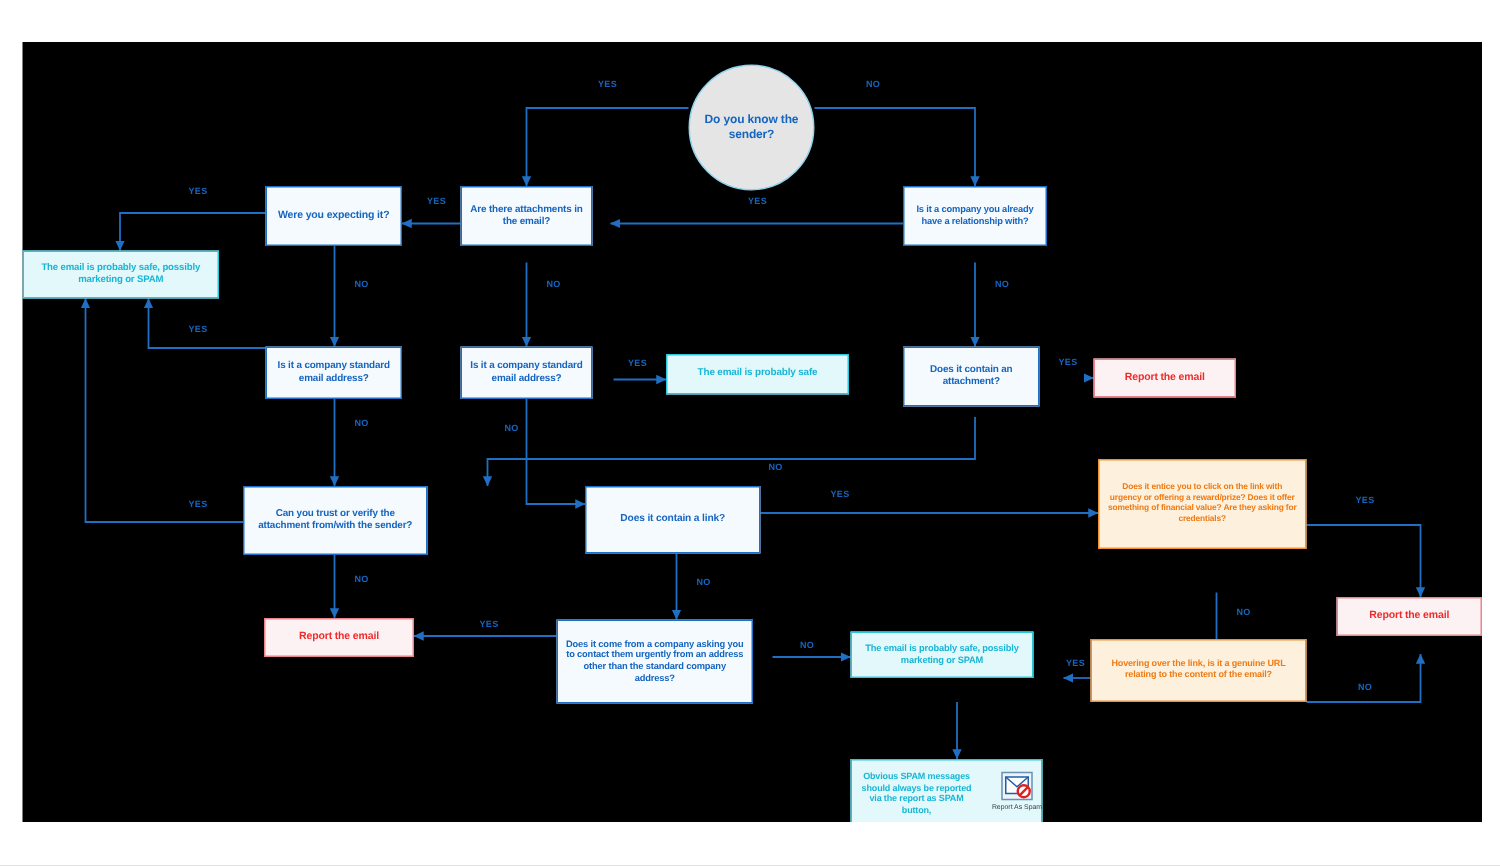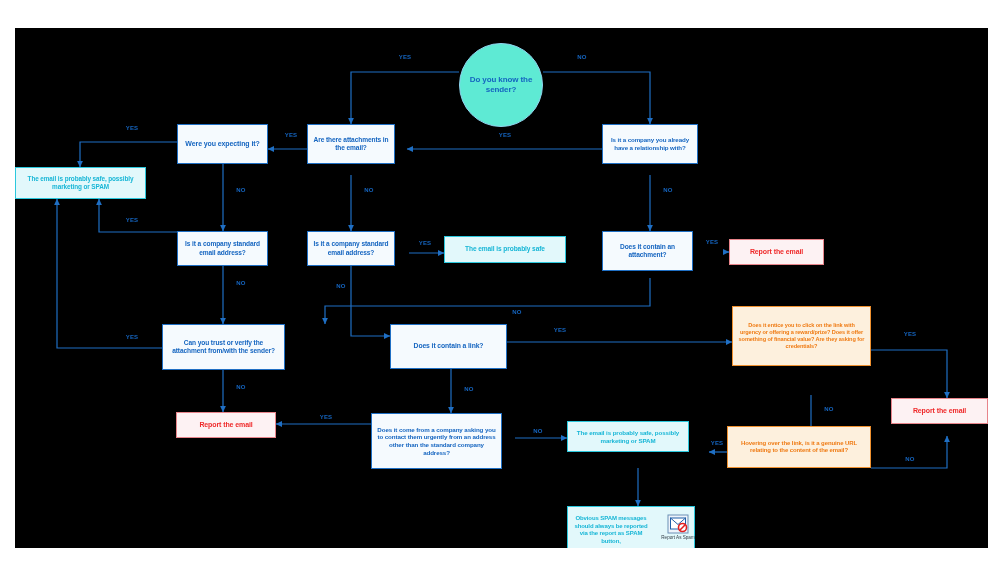--- a/index.html
+++ b/index.html
@@ -6,21 +6,21 @@
   body{width:1000px;height:577px;font-family:"Liberation Sans",sans-serif;overflow:hidden;}
   #canvas{position:absolute;left:0;top:0;width:1000px;height:577px;background:#ffffff;}
   #panel{position:absolute;left:15px;top:28px;width:973px;height:520px;background:#000000;overflow:hidden;}
   svg#wires{position:absolute;left:0;top:0;width:973px;height:520px;}
   .node{position:absolute;box-sizing:border-box;display:flex;align-items:center;justify-content:center;text-align:center;
         font-weight:bold;line-height:1.25;letter-spacing:-0.1px;}
   .n-blue{background:#f5fafe;border:1px solid #1f6fc4;color:#1565c0;}
   .n-cyan{background:#e2f8fb;border:1px solid #2bc8dd;color:#17b6d6;}
   .n-red{background:#fdf2f3;border:1px solid #e8848a;color:#ef2b2b;}
   .n-orange{background:#fdf0dd;border:1px solid #f0912f;color:#ef7b14;}
-  .n-start{background:#5eead4;border:1px solid #8fd4ef;color:#1565c0;border-radius:50%;}
+  .n-start{background:#e5e5e5;border:1px solid #8fd4ef;color:#1565c0;border-radius:50%;}
   .edgelabel{position:absolute;color:#1565c0;font-weight:bold;font-size:6px;letter-spacing:0.2px;
              white-space:nowrap;text-align:center;}
   .spamicon{position:absolute;display:flex;flex-direction:column;align-items:center;justify-content:center;
             width:38px;}
   .spamicon .cap{font-size:4.6px;color:#2f3b45;font-weight:normal;line-height:1.35;text-align:center;margin-top:1px;}
 </style>
 </head>
 <body>
 
 <div id="canvas">

